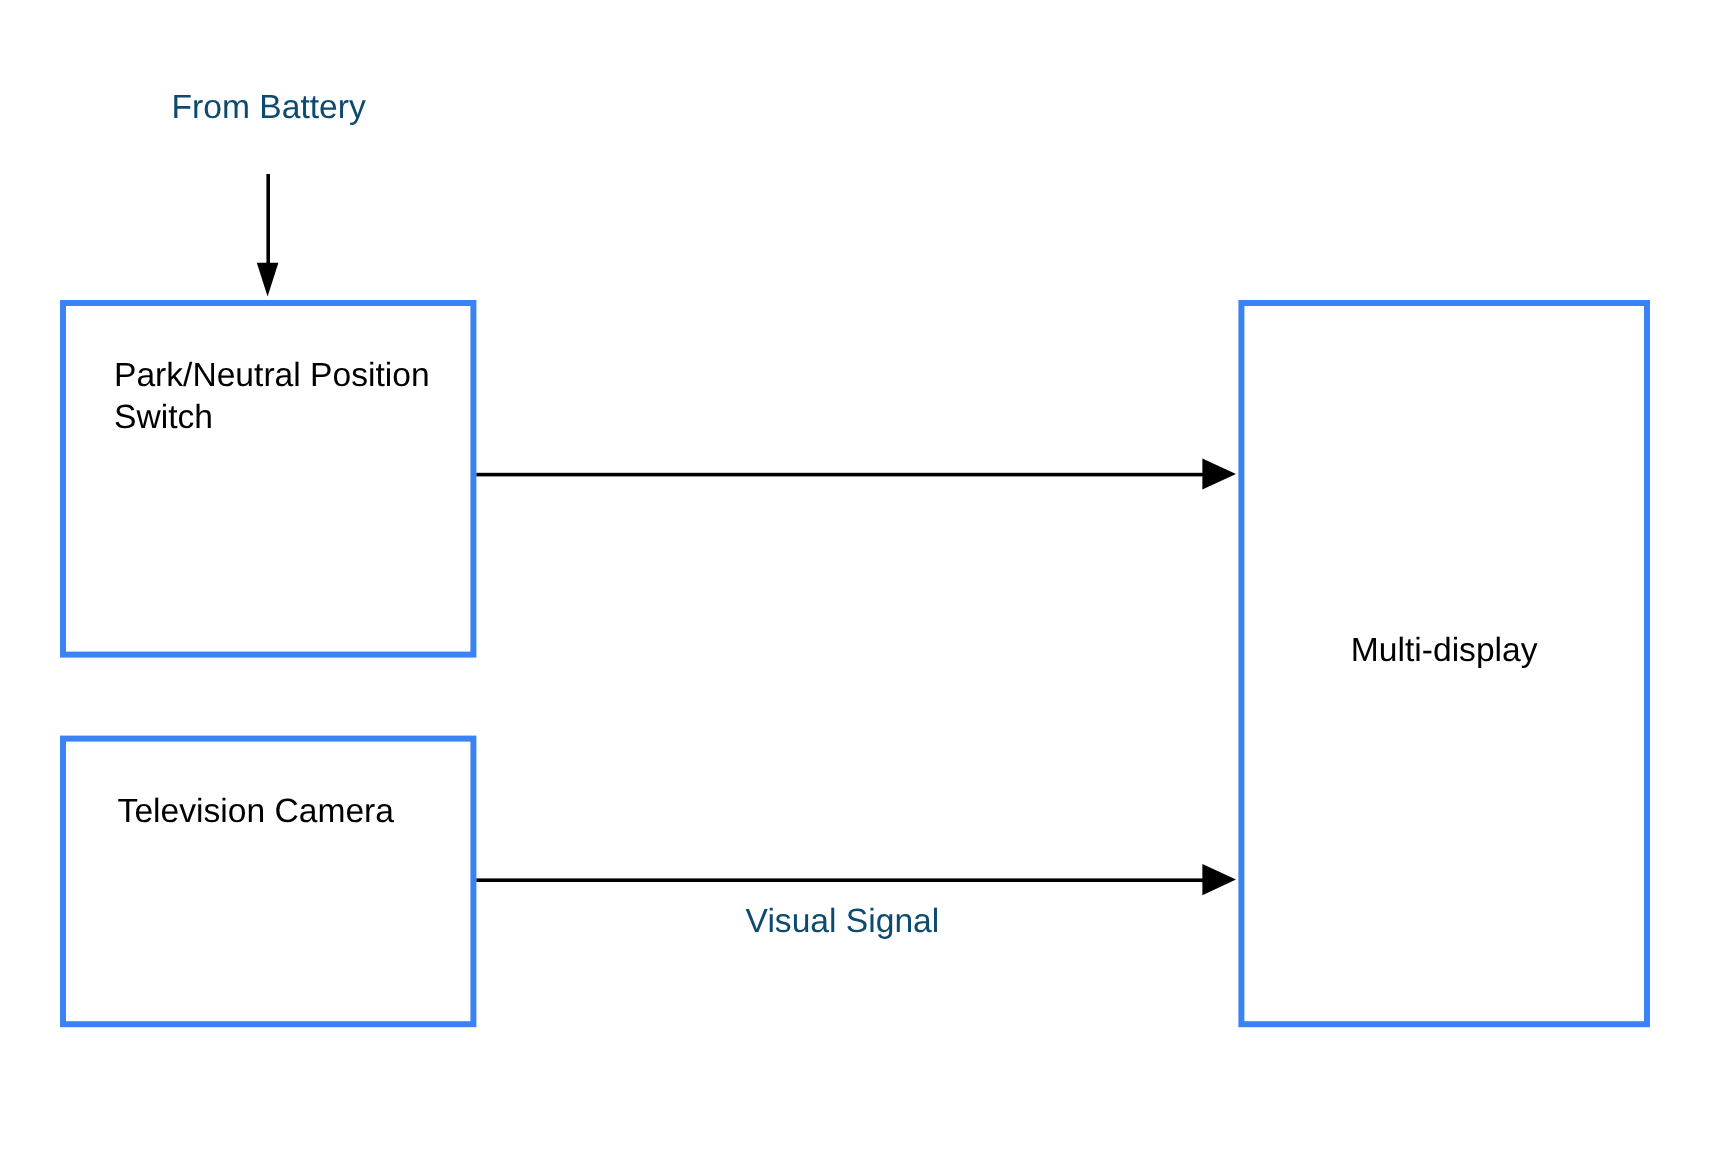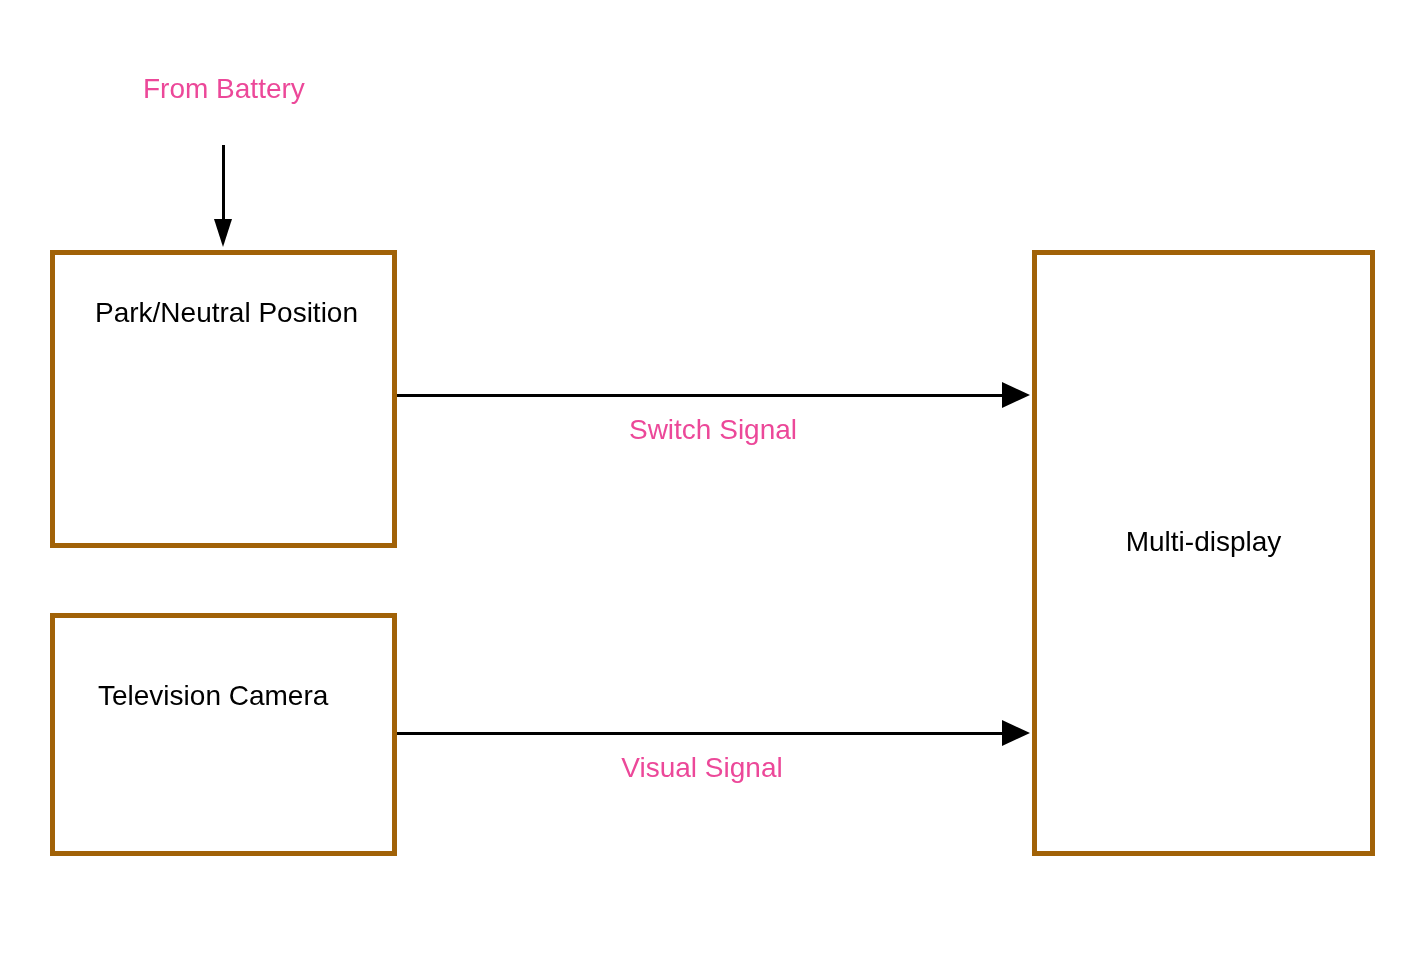--- a/index.html
+++ b/index.html
@@ -14,37 +14,37 @@
     background: #ffffff;
     font-family: "Liberation Sans", sans-serif;
     color: #000000;
     overflow: hidden;
   }
   .txt {
     position: absolute;
     font-size: 28px;
     line-height: 35px;
     white-space: nowrap;
-    color: #ec4899;
+    color: #0c4a6e;
   }
   .node {
     position: absolute;
-    border: 5px solid #a16207;
+    border: 5px solid #3b82f6;
     box-sizing: border-box;
     background: #ffffff;
   }
   .node .label {
     font-size: 28px;
     line-height: 35px;
     color: #000000;
   }
   .node1 { left: 50px;  top: 250px; width: 347px; height: 298px; }
   .node1 .label { padding: 40px 10px 0 40px; }
   .node2 { left: 50px;  top: 613px; width: 347px; height: 243px; }
-  .node2 .label { padding: 60px 10px 0 43px; }
+  .node2 .label { padding: 40px 10px 0 43px; }
   .node3 {
     left: 1032px; top: 250px; width: 343px; height: 606px;
     display: flex; align-items: center; justify-content: center;
     padding-bottom: 24px;
   }
   .hline {
     position: absolute;
     height: 3px;
     background: #000000;
   }
@@ -77,34 +77,34 @@
 <div class="canvas">
 
   <div class="txt" style="left:143px; top:71px;">From Battery</div>
 
   <div class="vline" style="left:222px; top:145px; height:76px;"></div>
   <div class="head-down" style="left:214px; top:219px;"></div>
 
   <div class="node node1">
     <div class="label">
       <div>Park/Neutral Position</div>
+      <div>Switch</div>
     </div>
   </div>
 
   <div class="node node2">
     <div class="label">
       <div>Television Camera</div>
     </div>
   </div>
 
   <div class="node node3">
     <div class="label" style="padding:0;">Multi-display</div>
   </div>
 
   <div class="hline" style="left:397px; top:394px; width:607px;"></div>
   <div class="head-right" style="left:1002px; top:382px;"></div>
-  <div class="txt edge-label" style="left:713px; top:412px;">Switch Signal</div>
 
   <div class="hline" style="left:397px; top:732px; width:607px;"></div>
   <div class="head-right" style="left:1002px; top:720px;"></div>
   <div class="txt edge-label" style="left:702px; top:750px;">Visual Signal</div>
 
 </div>
 
 </body></html>

